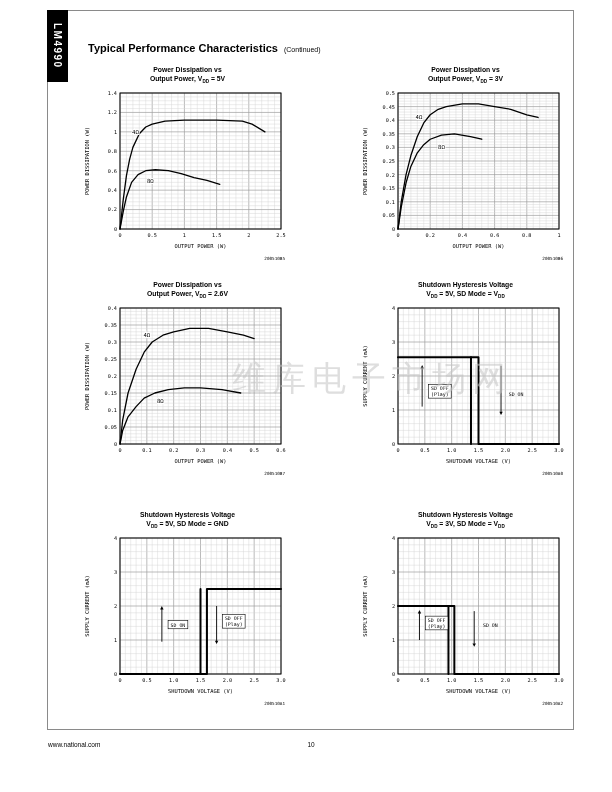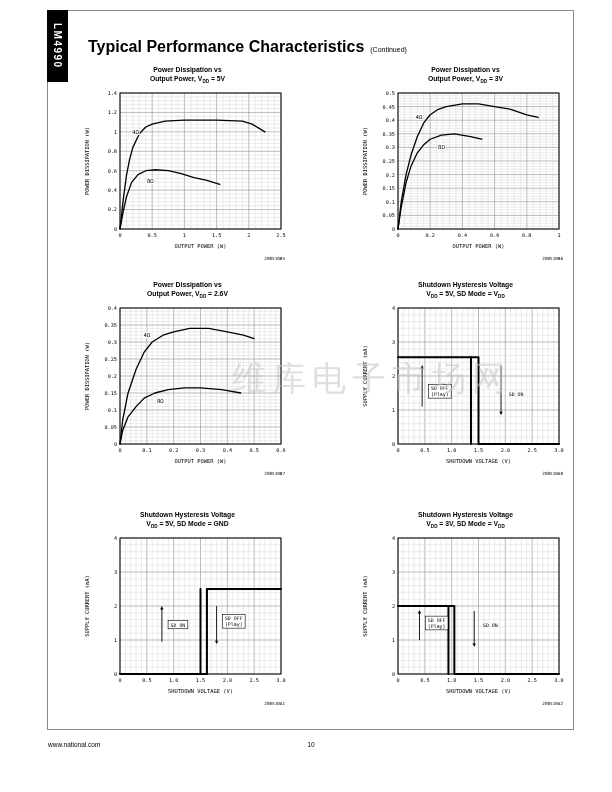--- a/index.html
+++ b/index.html
@@ -3,21 +3,21 @@
 <meta charset="utf-8">
 <style>
   html,body{margin:0;padding:0;background:#ffffff;}
   .page{position:relative;width:612px;height:792px;background:#ffffff;overflow:hidden;
         font-family:"Liberation Sans",sans-serif;color:#000;}
   .frame{position:absolute;left:47px;top:10px;width:527px;height:720px;border:1px solid #8a8a8a;box-sizing:border-box;}
   .tab{position:absolute;left:47px;top:10px;width:21px;height:72px;background:#000;color:#fff;
        display:flex;align-items:center;justify-content:center;}
   .tab span{writing-mode:vertical-rl;font-weight:bold;font-size:10px;letter-spacing:1.5px;}
   .heading{position:absolute;left:88px;top:38px;white-space:nowrap;}
-  .heading .main{font-weight:bold;font-size:16px;}
+  .heading .main{font-weight:bold;font-size:11px;}
   .heading .cont{font-size:7px;margin-left:6px;}
   .chart{position:absolute;width:215px;}
   .c0{left:80px;top:66px;}  .c1{left:358px;top:66px;}
   .c2{left:80px;top:281px;} .c3{left:358px;top:281px;}
   .c4{left:80px;top:511px;} .c5{left:358px;top:511px;}
   .t1,.t2{text-align:center;font-weight:bold;font-size:6.8px;line-height:1.3;}
   .t2 sub{font-size:4.6px;}
   .plot-host{margin-top:2px;}
   .plot-host svg{display:block;}
   .plot-host text{font-family:"DejaVu Sans Mono",monospace;fill:#000;}

